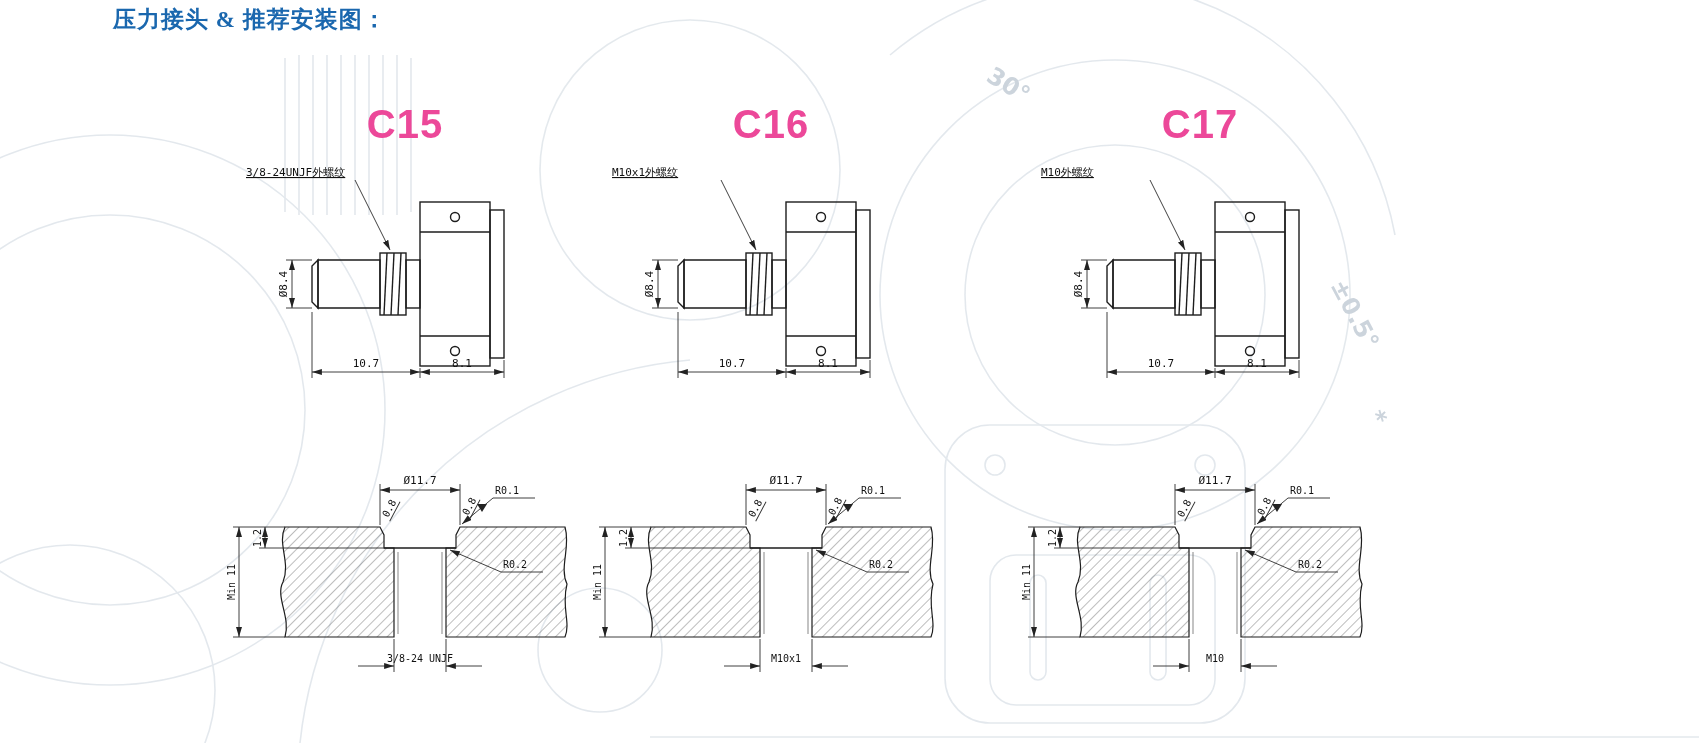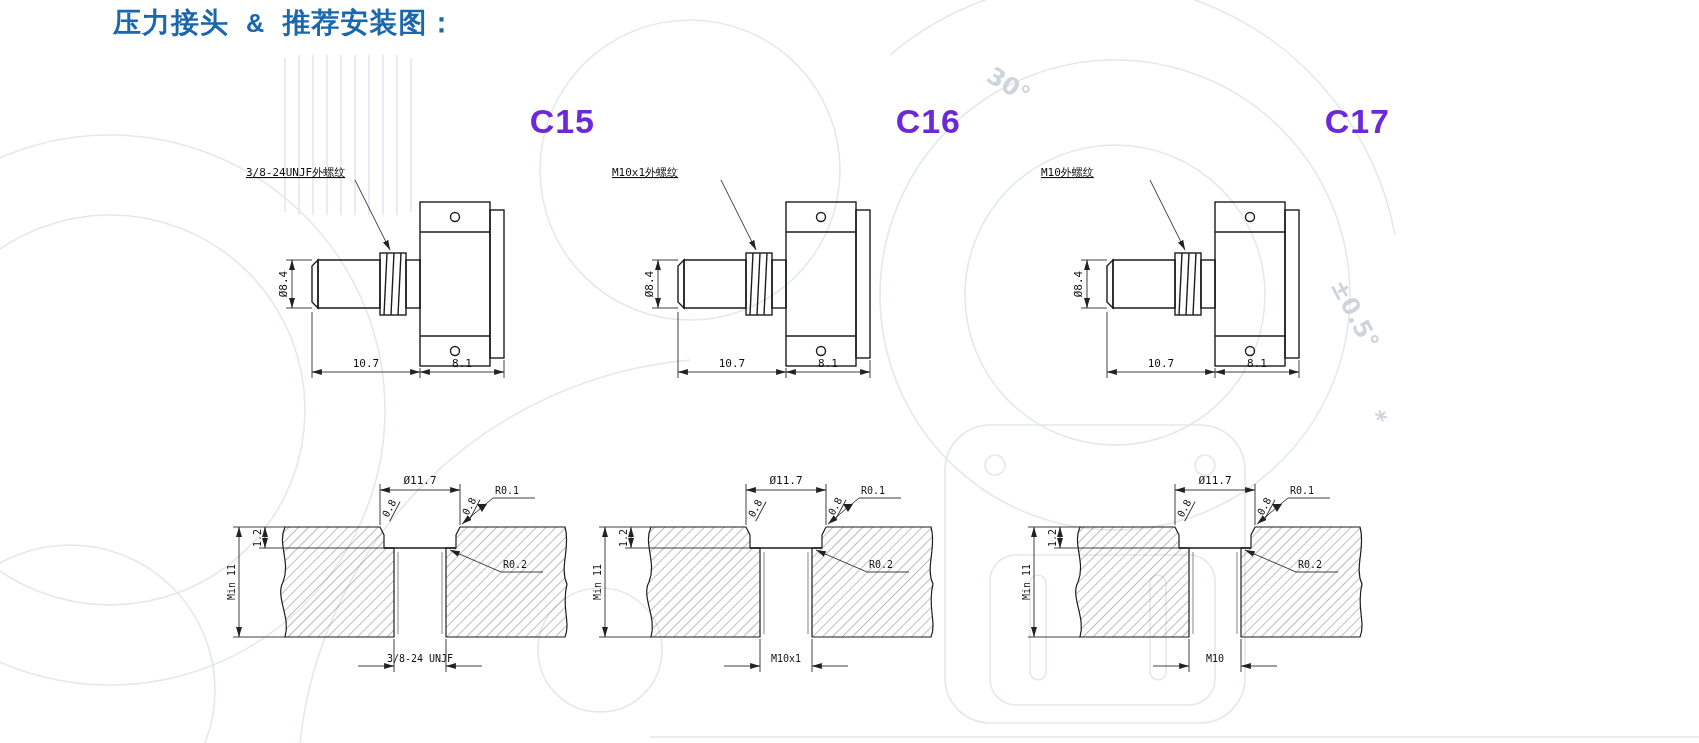--- a/index.html
+++ b/index.html
@@ -5,30 +5,30 @@
   html,body{margin:0;padding:0;}
   body{
     width:1699px;height:743px;position:relative;overflow:hidden;
     background:#ffffff;
     font-family:"DejaVu Sans", sans-serif;
   }
   .stage{position:absolute;inset:0;}
   #bg-watermark{position:absolute;left:0;top:0;}
   .page-title{
     position:absolute;left:113px;top:4px;margin:0;
-    font-size:28px;font-weight:bold;color:#1a67ae;letter-spacing:1px;
-    font-family:Liberation Mono, monospace;
+    font-size:23px;font-weight:bold;color:#1a67ae;letter-spacing:1px;
+    font-family:Liberation Serif, serif;
   }
   #connectors-row{position:absolute;inset:0;}
   figure.connector{position:absolute;top:102px;width:380px;margin:0;}
   figure.connector:nth-of-type(1){left:215px;}
   figure.connector:nth-of-type(2){left:581px;}
   figure.connector:nth-of-type(3){left:1010px;}
   .connector h2{
-    margin:0;text-align:right;font-size:34px;font-weight:bold;color:#6d28d9;
+    margin:0;text-align:center;font-size:40px;font-weight:bold;color:#ec4899;
     font-family:"Liberation Sans", sans-serif;letter-spacing:1px;
   }
   svg.topview{position:absolute;top:58px;left:25px;}
   svg.installview{position:absolute;top:330px;left:10px;}
   
   .ol{stroke:#1d1d1d;stroke-width:1.4;fill:none;}
   .thin{stroke:#2b2b2b;stroke-width:0.9;fill:none;}
   .minor{stroke:#555;stroke-width:0.7;fill:none;}
   .block{stroke:#1d1d1d;stroke-width:1.2;fill:url(#hp);}
   text.dim{font-family:"DejaVu Sans Mono", monospace;font-size:11px;fill:#111;stroke:none;}

